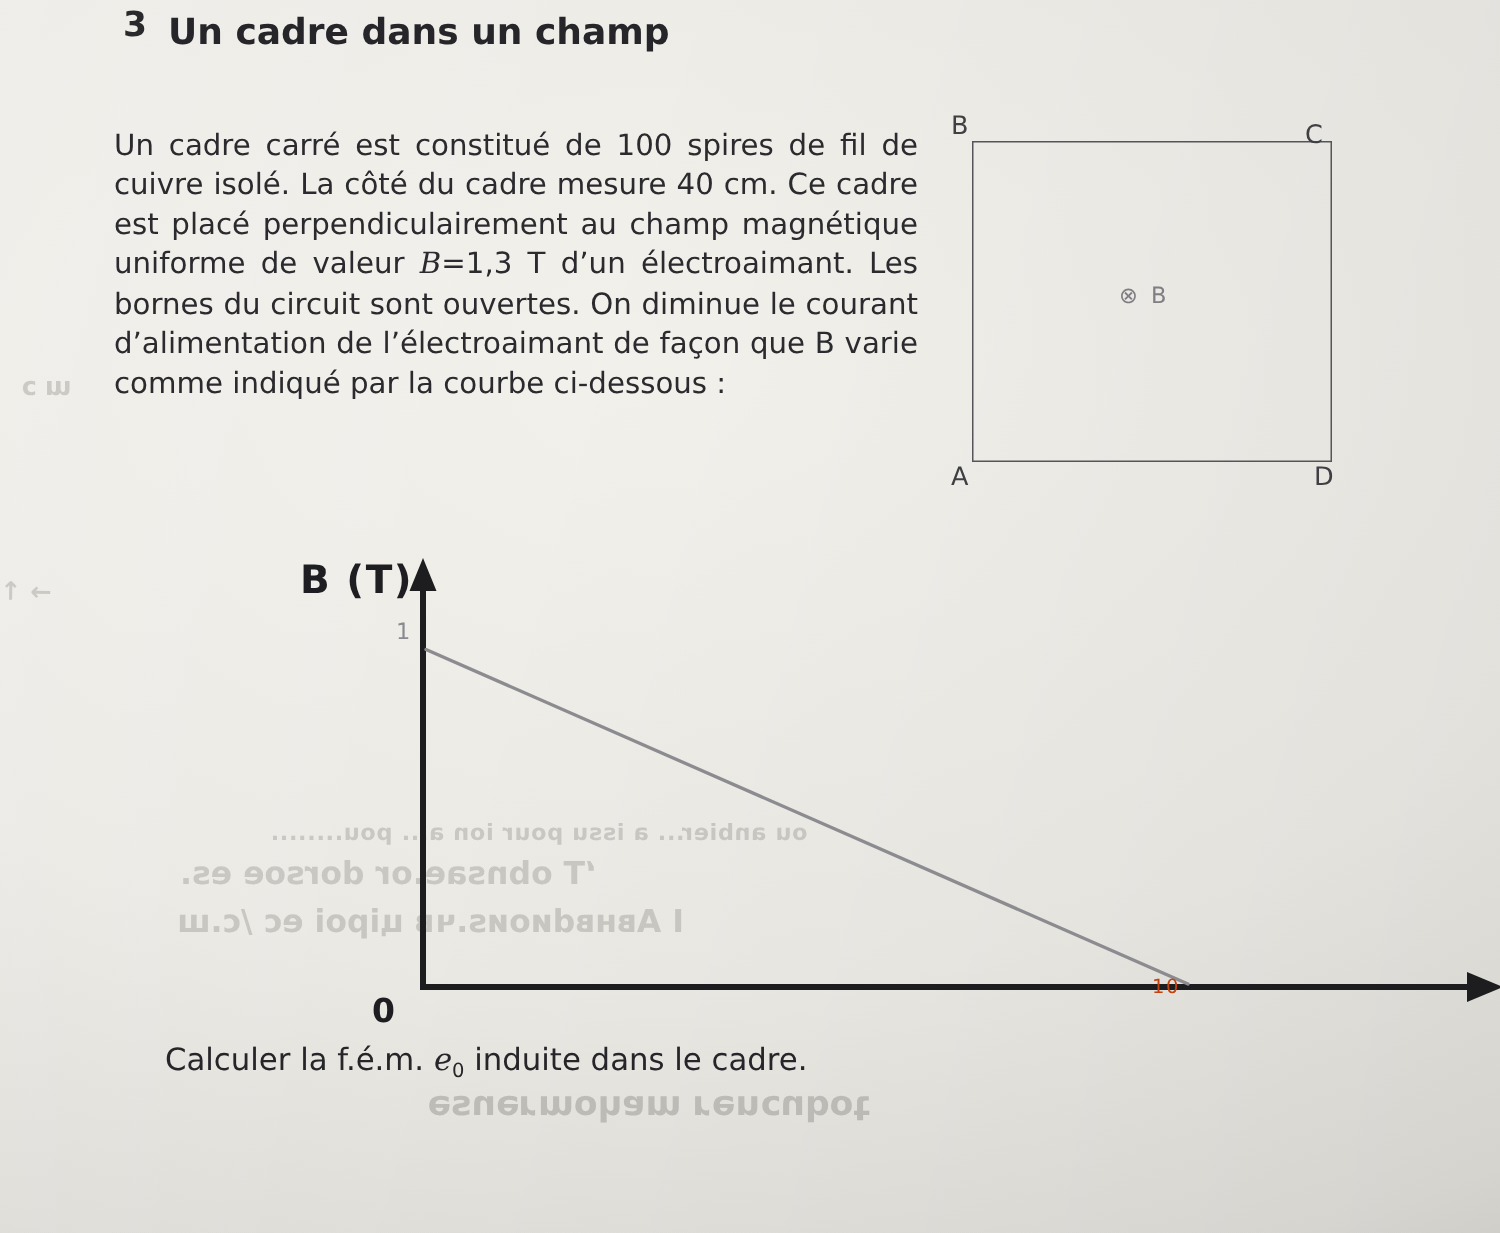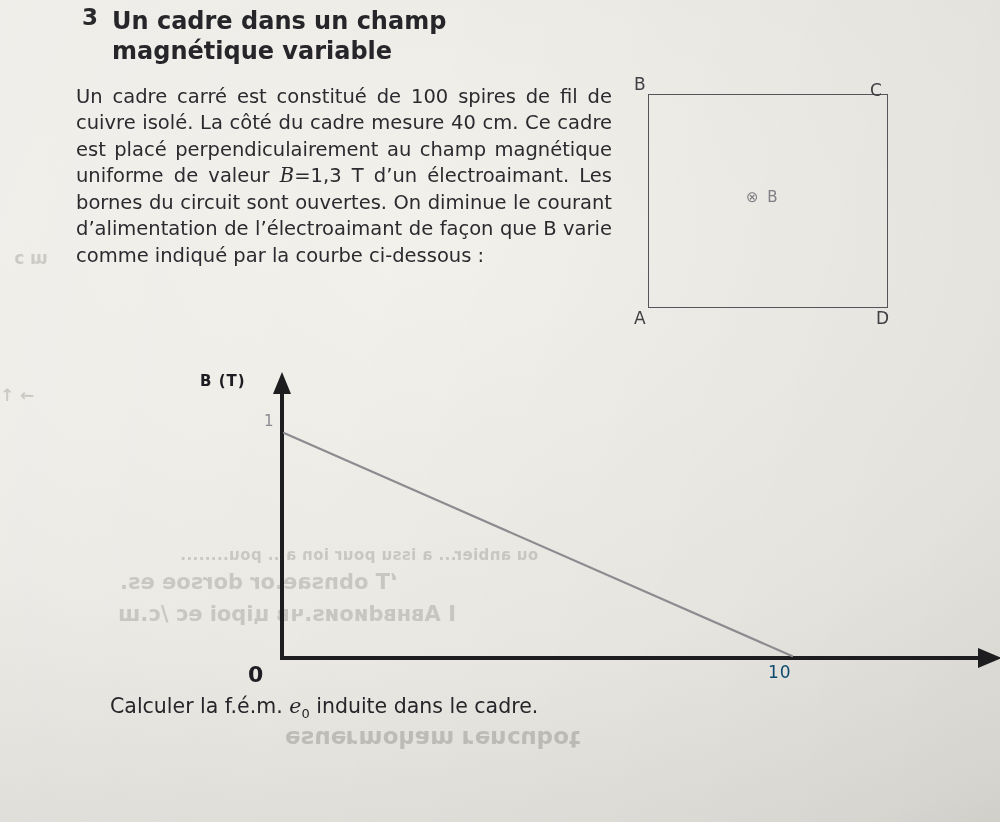--- a/index.html
+++ b/index.html
@@ -162,39 +162,39 @@
   #curve {
     position: absolute;
     left: 0; top: 0;
     width: 790px; height: 330px;
     pointer-events: none;
   }
   #ylabel {
     position: absolute;
     left: 10px;
     top: 12px;
-    font-size: 15px;
+    font-size: 26px;
     font-weight: bold;
     color: #1e1e22;
     letter-spacing: 1px;
   }
   #origin {
     position: absolute;
     left: 58px;
     top: 302px;
     font-size: 22px;
     font-weight: bold;
     color: #1e1e22;
   }
   #tick-x-label {
     position: absolute;
     left: 578px;
-    top: 302px;
-    font-size: 17px;
-    color: #0c4a6e;
+    top: 291px;
+    font-size: 13px;
+    color: #c2410c;
     letter-spacing: 1px;
   }
   #tick-y-label {
     position: absolute;
     left: 74px;
     top: 52px;
     font-size: 15px;
     color: #8a8a90;
   }
 
@@ -218,21 +218,20 @@
 <div class="ghost" id="ghost5">→ ↑</div>
 <div class="ghost" id="ghost1">ou anbier... a issu pour ion a... pou........</div>
 <div class="ghost" id="ghost2">ʻT  obnsae.or dorsoe es.</div>
 <div class="ghost" id="ghost3">I  Aвнвdиоиs.чв ціроі ес /с.ш</div>
 <div class="ghost" id="ghost4">ʇoqnɔuǝɹ ɯɐɥoɯɹǝnsǝ</div>
 
 <div id="qnum">3</div>
 
 <div id="title">
   <span>Un      cadre      dans      un      champ</span>
-  <span class="l2">magnétique variable</span>
 </div>
 
 <div id="body-text">
   <span>Un cadre carré est constitué de 100 spires de fil de cuivre isolé. La côté du cadre mesure 40 cm. Ce cadre est placé perpendiculairement au champ magnétique uniforme de valeur </span><i>B</i><span>=1,3 T d’un électroaimant. Les bornes du circuit sont ouvertes. On diminue le courant d’alimentation de l’électroaimant de façon que B varie comme indiqué par la courbe ci-dessous :</span>
 </div>
 
 <div id="figure">
   <div id="square"></div>
   <div class="vertex" id="v-b">B</div>
   <div class="vertex" id="v-c">C</div>

